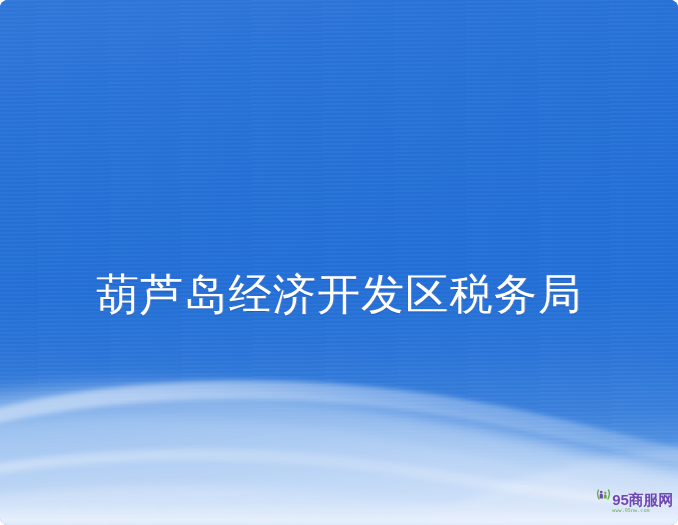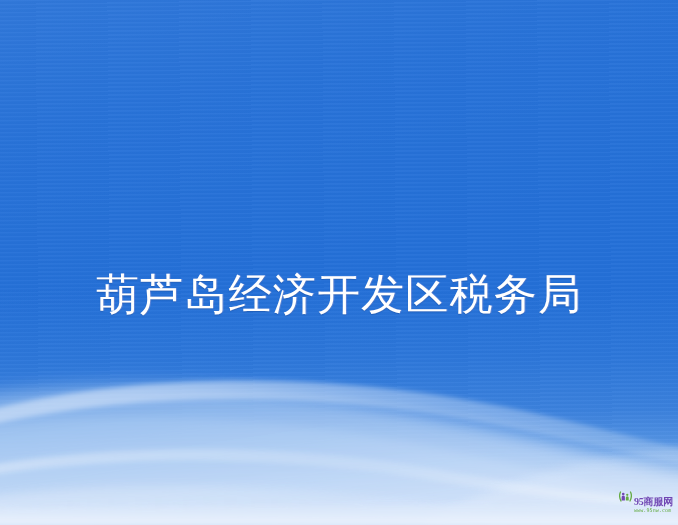--- a/index.html
+++ b/index.html
@@ -10,20 +10,21 @@
   body {
     font-family: "Liberation Sans", sans-serif;
   }
 
   #banner {
     position: relative;
     width: 678px;
     height: 525px;
     overflow: hidden;
     background: #2470d8;
+    border-radius: 8px;
   }
 
   
   #sky-base {
     position: absolute;
     inset: 0;
     background:
       linear-gradient(180deg,
         #2470d8 0%,
         #2470d8 55%,
@@ -109,22 +110,22 @@
     width: 13px;
     height: 14px;
     flex: 0 0 auto;
   }
   #wm-text {
     display: flex;
     flex-direction: column;
     line-height: 1;
   }
   #wm-name {
-    font-family: Liberation Serif, serif;
-    font-size: 10px;
+    font-family: Liberation Sans, sans-serif;
+    font-size: 15px;
     font-weight: bold;
     color: #6b3fb0;
     letter-spacing: -0.2px;
     white-space: nowrap;
     margin-top: 16px;
   }
   #wm-url {
     font-family: "DejaVu Sans Mono", "Liberation Mono", monospace;
     font-size: 5px;
     color: #5fa83a;

